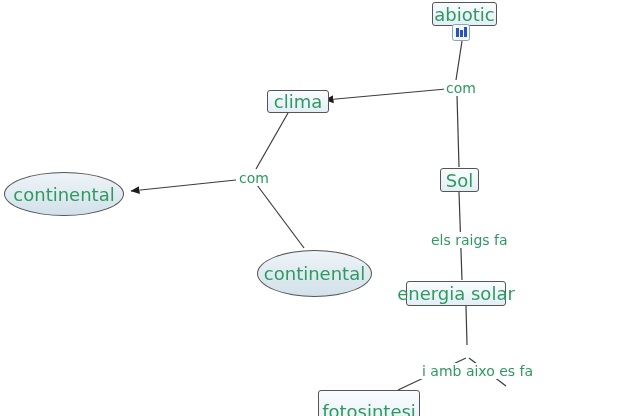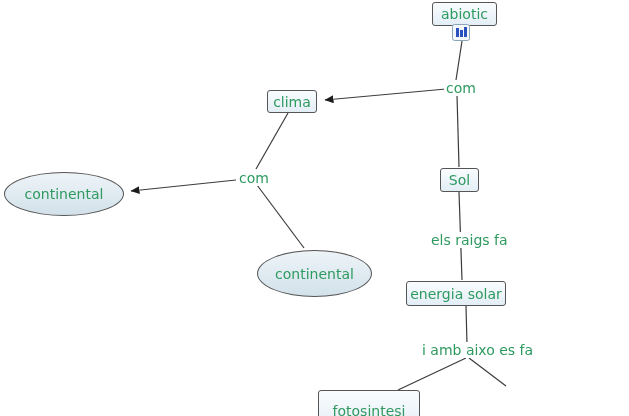--- a/index.html
+++ b/index.html
@@ -20,21 +20,21 @@
     width: 629px; height: 416px;
   }
   .edge { stroke: #3c3c3c; stroke-width: 1.2; }
 
   .concept {
     position: absolute;
     display: flex;
     align-items: center;
     justify-content: center;
     color: #2e9a60;
-    font-size: 14px;
+    font-size: 18px;
     border: 1px solid #555555;
     cursor: default;
     white-space: nowrap;
   }
   .rect {
     background: linear-gradient(#f9fcfe, #e3eef5);
     border-radius: 3px;
   }
   .ellipse {
     background: linear-gradient(#eef4f8, #d2e1ea);
@@ -85,34 +85,34 @@
 
   <span class="resource-icon">
     <svg width="18" height="17" viewBox="0 0 18 17">
       <rect x="0.5" y="0.5" width="17" height="16" rx="2" fill="#f4f8fb" stroke="#8aa4b8"></rect>
       <rect x="4" y="4" width="3" height="9" fill="#2a52be"></rect>
       <rect x="8" y="6" width="3" height="7" fill="#2a52be"></rect>
       <rect x="12" y="3" width="3" height="10" fill="#2a52be"></rect>
     </svg>
   </span>
 
-  <div class="concept rect" style="left:267px; top:90px; width:50px; height:23px;">clima</div>
+  <div class="concept rect" style="left:267px; top:90px; width:62px; height:23px;">clima</div>
 
   <div class="concept ellipse" style="left:4px; top:172px; width:120px; height:44px;">continental</div>
 
   <div class="concept ellipse" style="left:257px; top:250px; width:115px; height:47px;">continental</div>
 
   <div class="concept rect" style="left:440px; top:168px; width:39px; height:24px;">Sol</div>
 
   <div class="concept rect" style="left:406px; top:281px; width:100px; height:25px;">energia solar</div>
 
   <div class="concept rect" style="left:318px; top:390px; width:102px; height:42px;">fotosintesi</div>
 
 
   <div class="phrase" style="left:444px; top:80px;">com</div>
 
   <div class="phrase" style="left:237px; top:170px;">com</div>
 
   <div class="phrase" style="left:429px; top:232px;text-align:center;">els raigs fa</div>
 
-  <div class="phrase" style="left:420px; top:342px;">i amb aixo es fa</div>
+  <div class="phrase" style="left:420px; top:363px;">i amb aixo es fa</div>
 
 </div>
 
 </body></html>

